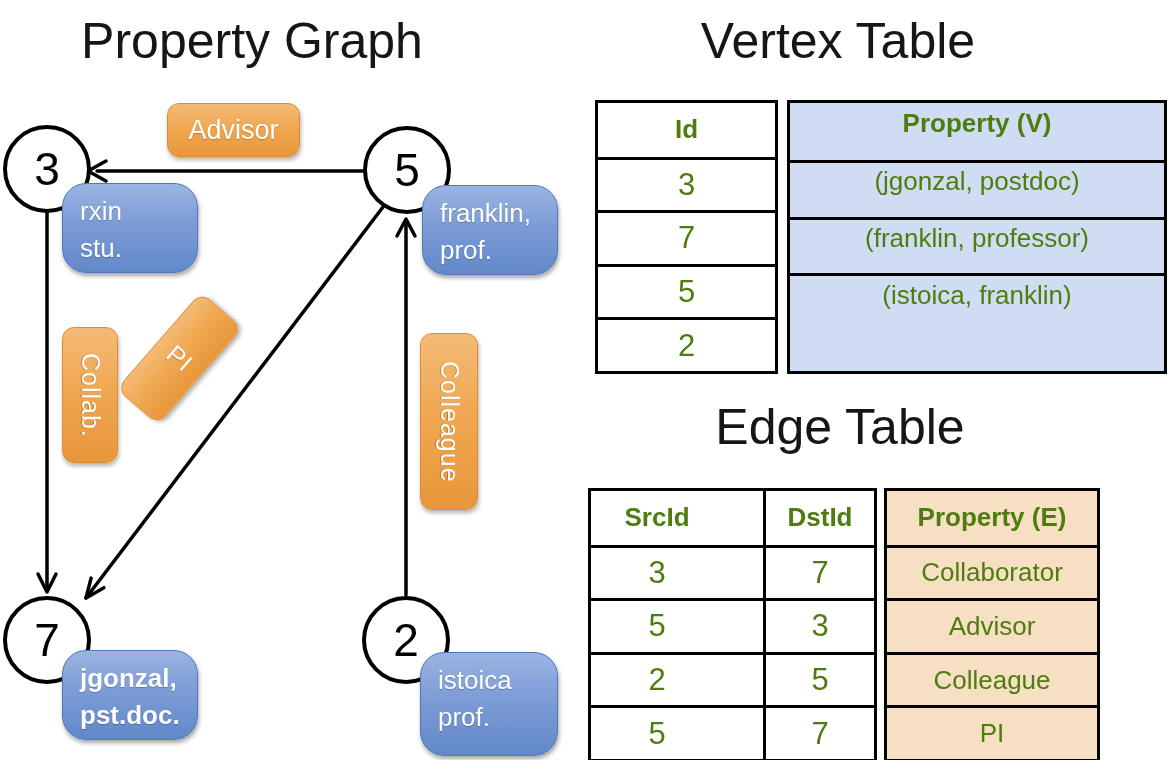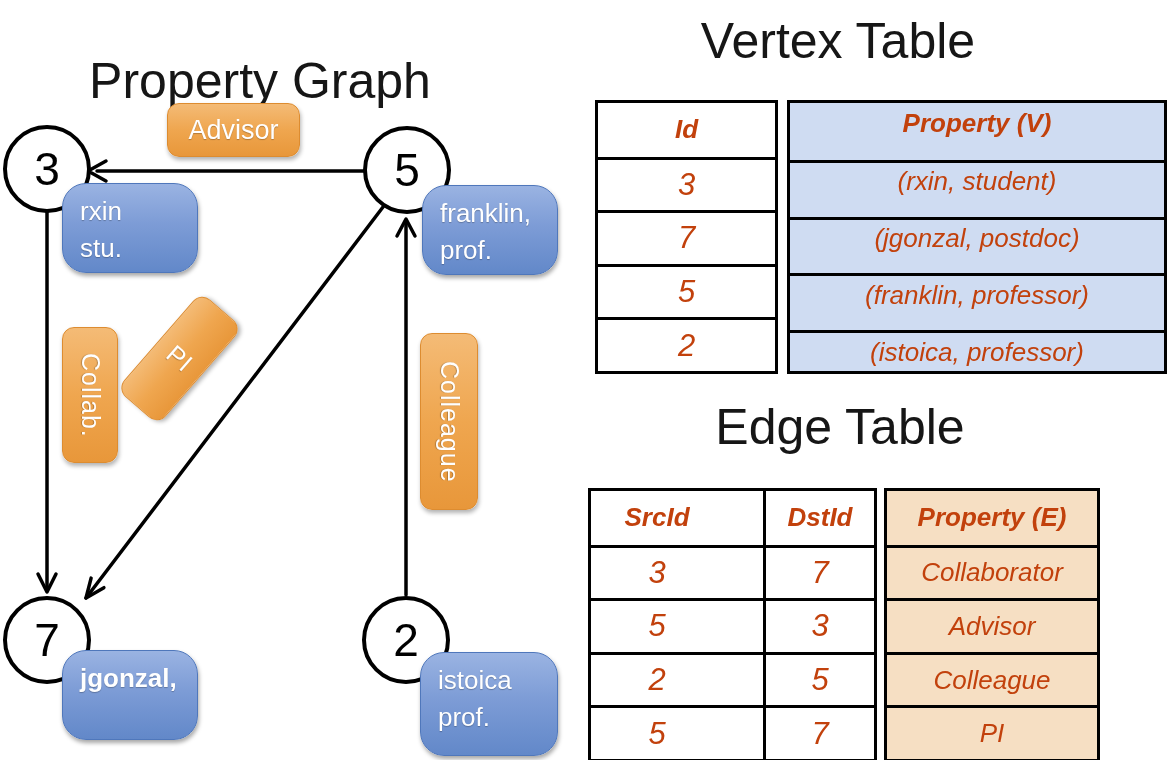--- a/index.html
+++ b/index.html
@@ -45,33 +45,33 @@
   }
   
   .tbl{
     position:absolute;border:3px solid #000;box-sizing:border-box;
     display:grid;grid-template-rows:repeat(5,1fr);
   }
   .trow{display:grid;box-sizing:border-box;}
   .trow + .trow{border-top:3px solid #000;}
   .tcell{
     display:flex;align-items:center;justify-content:center;
-    box-sizing:border-box;color:#c2410c;white-space:nowrap;font-style:italic;
+    box-sizing:border-box;color:#4d7c0f;white-space:nowrap;
   }
   .tcell.hdr{font-weight:700;font-size:26px;}
   .tcell.num{font-size:31px;font-weight:300;}
   .tcell.txt{font-size:26px;font-weight:300;}
   .cell-divider{border-left:3px solid #000;margin-left:40px;}
   .blue-fill{background:#cfdcf2;gap:16px;}
   .tan-fill{background:#f6dfc3;}
 </style>
 </head>
 <body>
 
-<div class="title" style="left:30px;top:12px;width:460px;margin-top:40px;">Property Graph</div>
+<div class="title" style="left:22px;top:12px;width:460px;">Property Graph</div>
 <div class="title" style="left:638px;top:12px;width:400px;">Vertex Table</div>
 <div class="title" style="left:640px;top:398px;width:400px;">Edge Table</div>
 
 <svg class="abs" style="left:0;top:0;" width="585" height="760" viewBox="0 0 585 760">
   <g stroke="#000000" stroke-width="3.5" fill="none" stroke-linecap="round" stroke-linejoin="round">
     <g>
       <path d="M366,171 L97,171"></path>
       <polyline points="106,161 88,171 106,181"></polyline>
     </g>
     <g>
@@ -110,20 +110,21 @@
 <div class="vbox" style="left:62px;top:183px;width:136px;height:90px;">
   <div>rxin</div>
   <div>stu.</div>
 </div>
 <div class="vbox" style="left:422px;top:185px;width:136px;height:90px;">
   <div>franklin,</div>
   <div>prof.</div>
 </div>
 <div class="vbox" style="left:62px;top:650px;width:136px;height:90px;font-weight:bold;">
   <div>jgonzal,</div>
+  <div>pst.doc.</div>
 </div>
 <div class="vbox" style="left:420px;top:652px;width:138px;height:104px;">
   <div>istoica</div>
   <div>prof.</div>
 </div>
 
 <div class="tbl" style="left:595px;top:100px;width:183px;height:274px;">
   <div class="trow">
       <div class="tcell hdr">Id</div>
     </div>
@@ -139,30 +140,27 @@
   <div class="trow">
       <div class="tcell num">2</div>
     </div>
 </div>
 
 <div class="tbl blue-fill" style="left:787px;top:100px;width:380px;height:274px;">
   <div class="trow">
       <div class="tcell hdr">Property (V)</div>
     </div>
   <div class="trow">
-      <div class="tcell txt">(rxin, student)</div>
-    </div>
-  <div class="trow">
       <div class="tcell txt">(jgonzal, postdoc)</div>
     </div>
   <div class="trow">
       <div class="tcell txt">(franklin, professor)</div>
     </div>
   <div class="trow">
-      <div class="tcell txt">(istoica, professor)</div>
+      <div class="tcell txt">(istoica, franklin)</div>
     </div>
 </div>
 
 <div class="tbl" style="left:588px;top:488px;width:289px;height:274px;">
   <div class="trow" style="grid-template-columns:132px 1fr;">
     <div class="tcell hdr">SrcId</div>
     <div class="tcell hdr cell-divider">DstId</div>
   </div>
   <div class="trow" style="grid-template-columns:132px 1fr;">
     <div class="tcell num">3</div>

